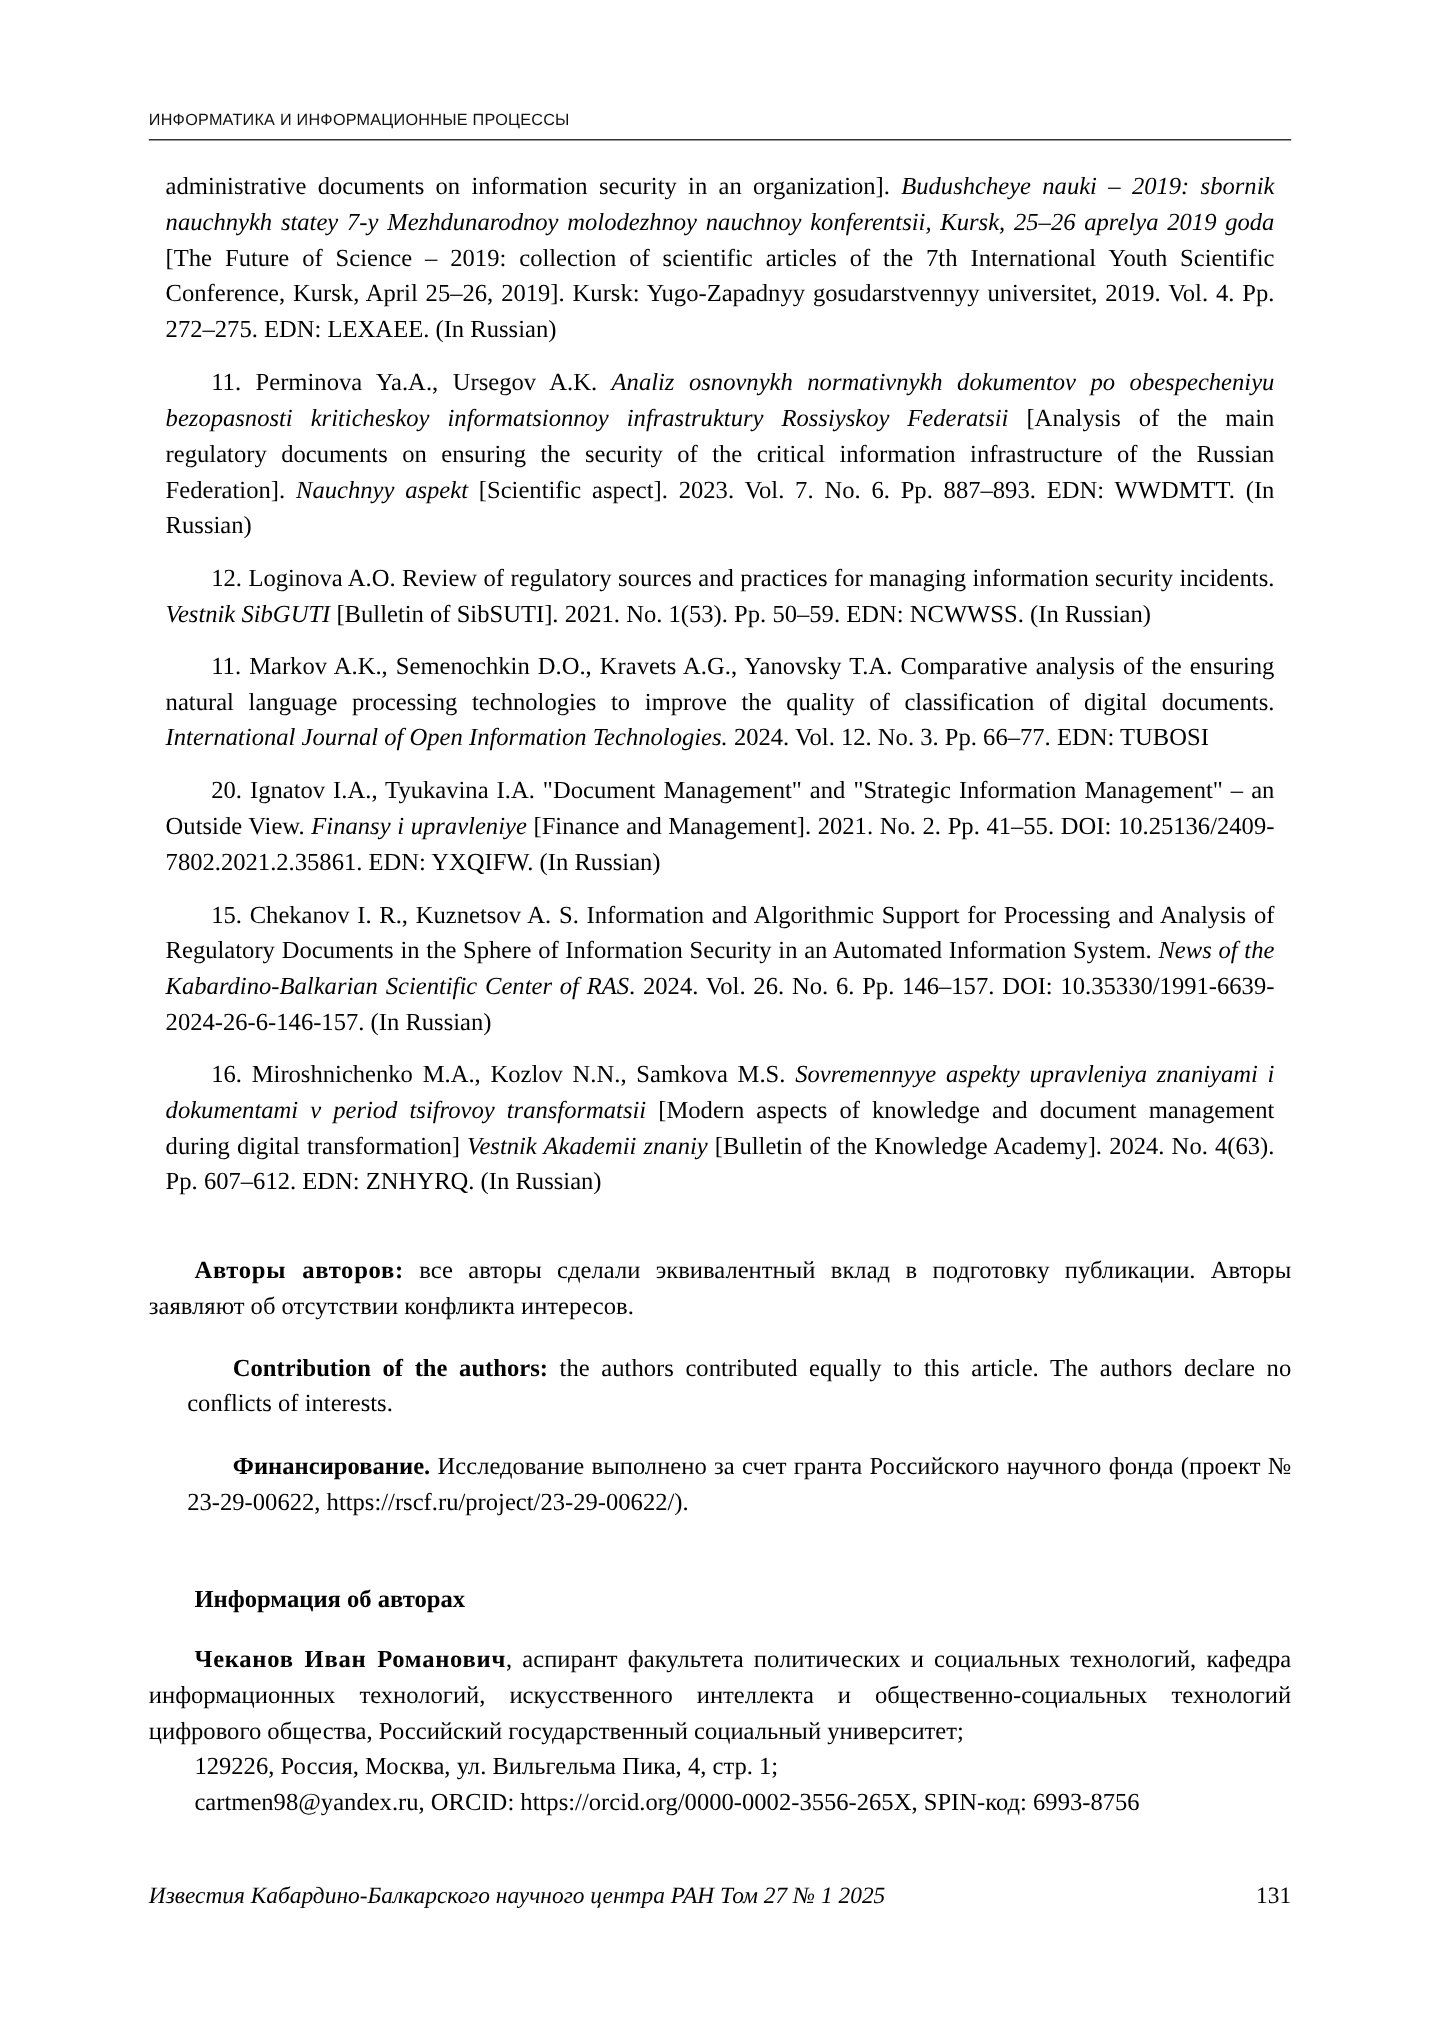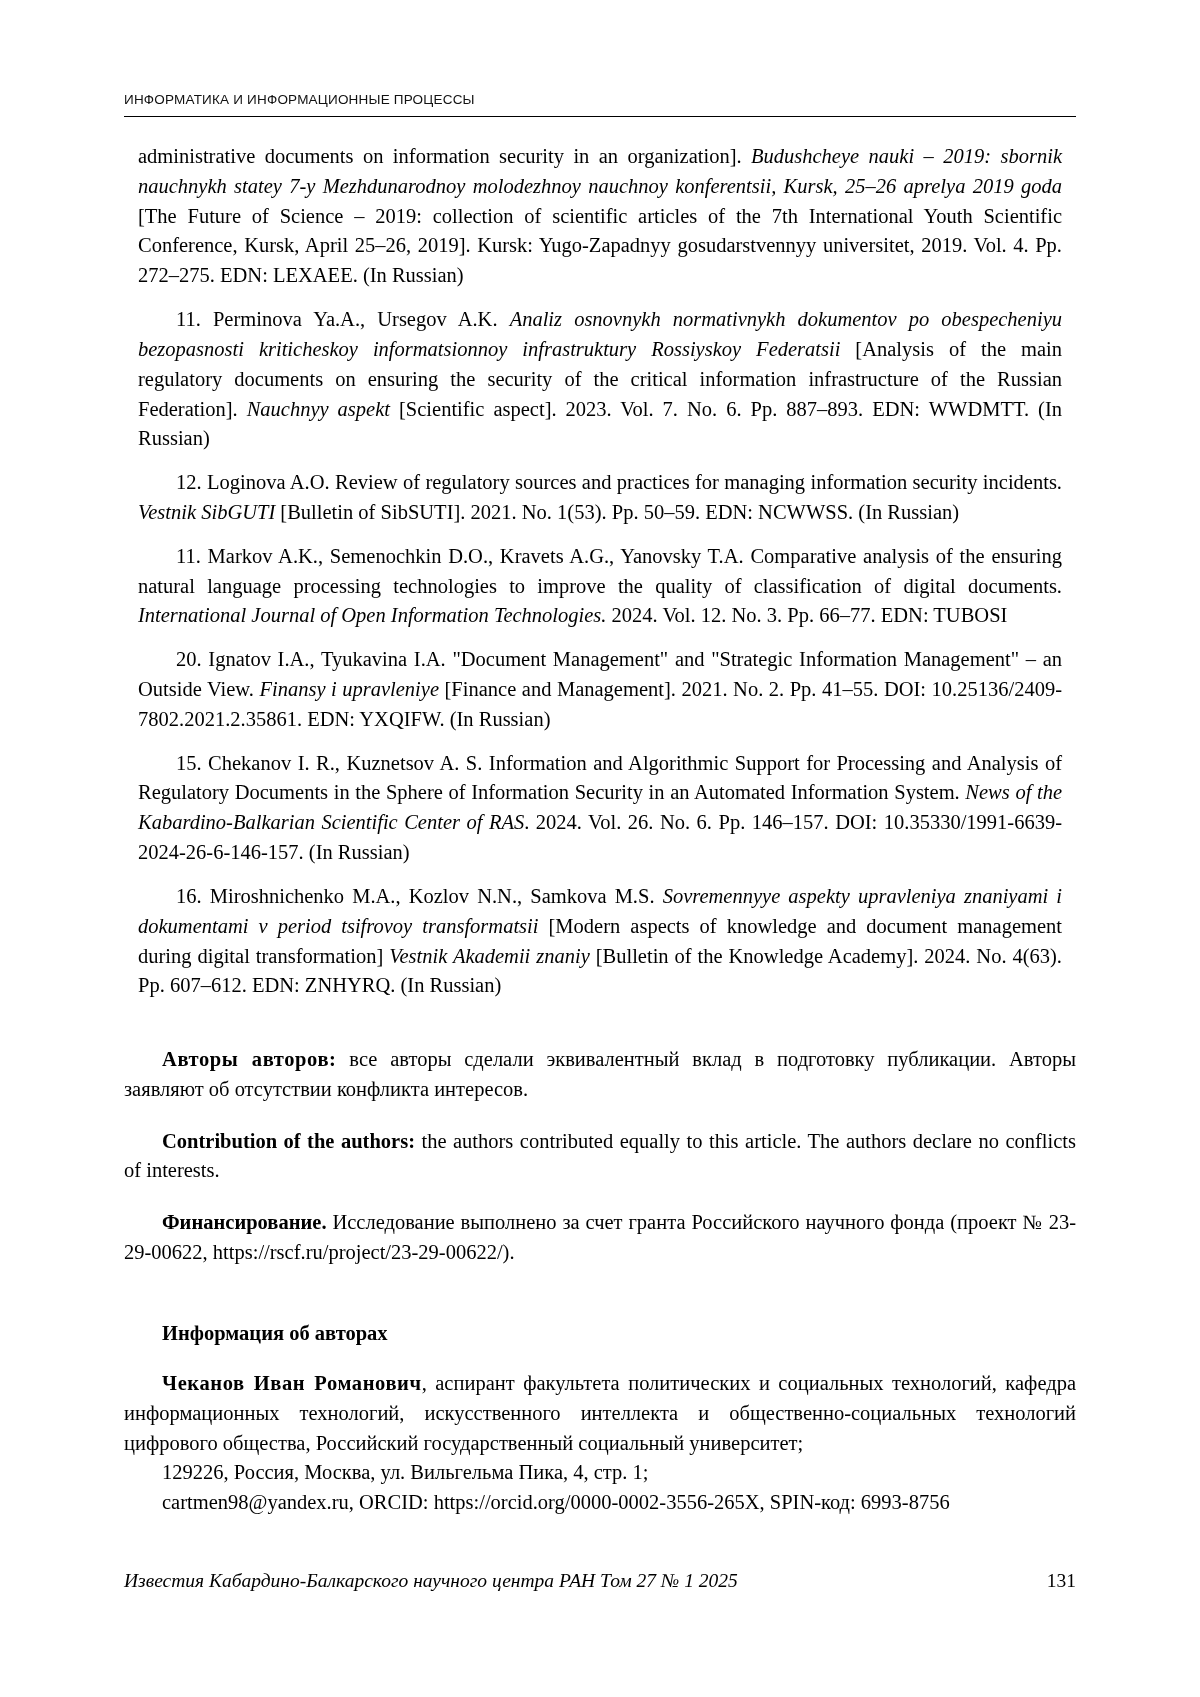--- a/index.html
+++ b/index.html
@@ -55,20 +55,21 @@
     font-size: 20.5px;
     line-height: 1.45;
     text-align: justify;
   }
   .blocks p {
     margin: 0 0 0 0;
     text-indent: 38px;
   }
   .blocks p.gap {
     margin-top: 22px;
+    margin-left: 32px;
   }
   .blocks b {
     font-weight: bold;
   }
   .authors-info {
     margin-top: 52px;
     font-size: 20.5px;
     line-height: 1.45;
     text-align: justify;
   }

